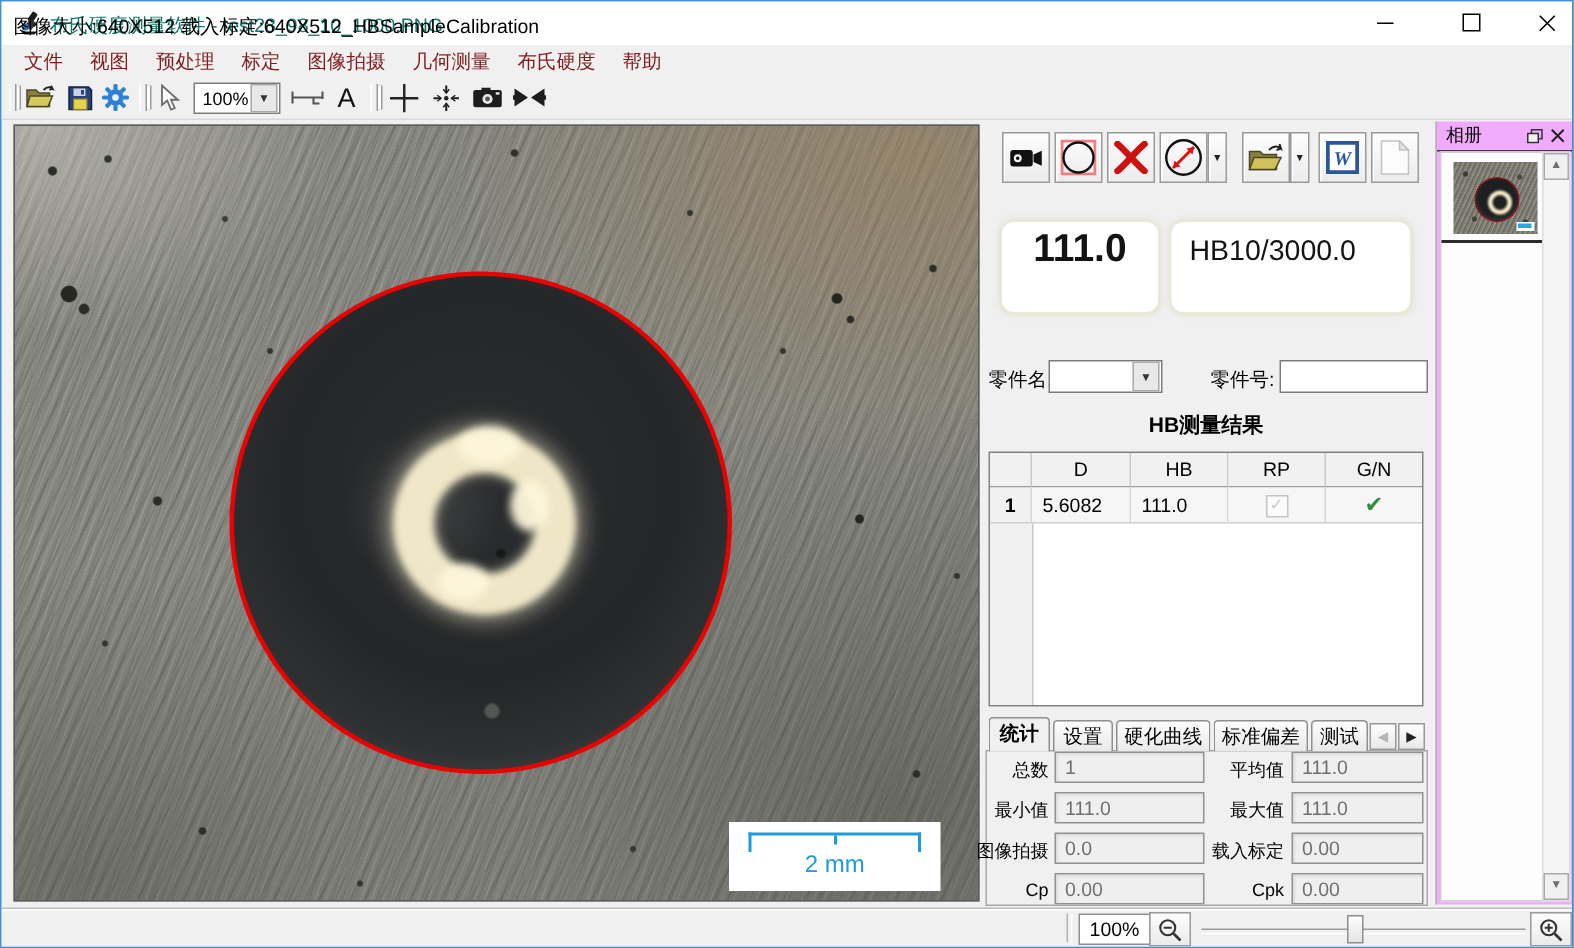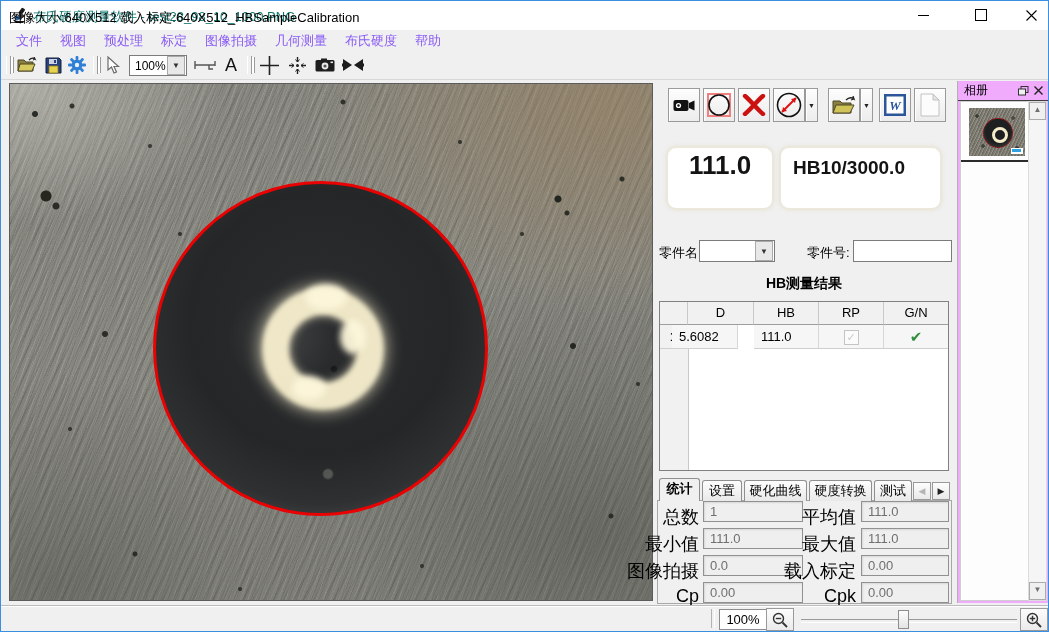--- a/index.html
+++ b/index.html
@@ -11,21 +11,21 @@
   }
   .abs{position:absolute;}
   
   .titlebar{left:0;top:0;width:100%;height:29px;background:#ffffff;}
   .title-text{left:32px;top:7px;font-size:13px;color:#0f766e;}
   .winbtn{width:45px;height:28px;top:0;display:flex;align-items:center;justify-content:center;}
   .min-glyph{width:11px;border-top:1px solid #000;}
   .max-glyph{width:10px;height:10px;border:1px solid #000;}
   
   .menubar{left:0;top:29px;width:100%;height:22px;background:#f0f0f0;display:flex;align-items:center;padding-left:6px;box-sizing:border-box;}
-  .menu-item{font-size:13px;color:#8b5cf6;padding:2px 9px;}
+  .menu-item{font-size:13px;color:#7f1d1d;padding:2px 9px;}
   
   .toolbar{left:0;top:51px;width:100%;height:27px;background:#f0f0f0;border-bottom:1px solid #d9d9d9;}
   .grip{top:55px;width:3px;height:18px;border-left:1px solid #fff;border-right:1px solid #9a9a9a;box-shadow:3px 0 0 -1px #fff,4px 0 0 -1px #9a9a9a;}
   .tbtn{top:53px;width:24px;height:22px;display:flex;align-items:center;justify-content:center;}
   .combo{left:128px;top:54px;width:58px;height:21px;background:#fff;border:1px solid #7b7b7b;box-sizing:border-box;display:flex;align-items:center;}
   .combo-val{font-size:12px;padding-left:5px;flex:1;}
   .combo-dd{width:16px;height:17px;margin-right:1px;background:#e8e8e8;border:1px solid #aaa;display:flex;align-items:center;justify-content:center;font-size:8px;color:#333;}
   .atool{font-size:18px;color:#111;font-weight:400;}
   
   .image-area{left:8px;top:82px;width:644px;height:518px;border:1px solid #5c5c5c;box-sizing:border-box;overflow:hidden;background:#86867f;}
@@ -77,38 +77,38 @@
   .scalebox{position:absolute;left:476px;top:464px;width:141px;height:46px;background:#fff;}
   .bracket{position:absolute;left:13px;right:13px;top:7px;height:11px;border:2px solid #1f9bdc;border-bottom:none;}
   .bracket-mid{position:absolute;left:50%;top:0;width:2px;height:6px;margin-left:-1px;background:#1f9bdc;}
   .scale-label{position:absolute;left:0;right:0;top:20px;text-align:center;color:#1f9bdc;font-size:16px;}
   
   .rbtn{top:87px;height:34px;background:linear-gradient(#fdfdfd,#ececec);border:1px solid #9a9a9a;box-sizing:border-box;display:flex;align-items:center;justify-content:center;box-shadow:inset 1px 1px 0 #fff;}
   .rbtn.dd{width:13px;}
   .resultbox{top:146px;height:62px;background:#fff;border:1px solid #ece8da;border-radius:9px;box-shadow:0 0 4px rgba(210,200,150,.5);box-sizing:border-box;}
   .res-num{font-size:26px;font-weight:bold;color:#131313;text-align:center;line-height:30px;margin-top:2px;}
   .res-verdict{font-size:20px;color:#131313;text-align:center;line-height:26px;}
-  .res-scale{font-size:19px;font-weight:bold;color:#131313;padding:9px 0 0 12px;}
+  .res-scale{font-size:19px;font-weight:normal;color:#131313;padding:9px 0 0 12px;}
   .flabel{font-size:13px;color:#000;}
   .part-combo{left:698px;top:239px;width:76px;height:22px;background:#fff;border:1px solid #7b7b7b;box-sizing:border-box;display:flex;align-items:center;}
   .part-input{left:852px;top:239px;width:99px;height:22px;background:#fff;border:1px solid #7b7b7b;box-sizing:border-box;}
   .tbl-title{left:658px;top:274px;width:290px;text-align:center;font-size:14px;font-weight:bold;}
   .tbl{left:658px;top:300px;width:290px;height:170px;background:#fff;border:1px solid #808080;box-sizing:border-box;}
   .tbl-corner-col{position:absolute;left:0;top:0;width:28px;height:100%;background:#f1f1f1;border-right:1px solid #c9c9c9;}
   .th{position:absolute;top:0;height:23px;background:#f1f1f1;border-right:1px solid #c9c9c9;border-bottom:1px solid #9e9e9e;box-sizing:border-box;font-size:13px;text-align:center;line-height:22px;}
   .td{position:absolute;top:23px;height:24px;background:#f6f6f6;border-right:1px solid #d7d7d7;border-bottom:1px solid #cfcfcf;box-sizing:border-box;font-size:13px;line-height:23px;}
   .rp-check{width:13px;height:13px;border:1px solid #c4c4c4;background:#fbfbfb;margin:5px auto 0;color:#c9c9c9;font-size:11px;line-height:12px;text-align:center;}
   .gn-check{color:#2e8f3e;font-size:15px;font-weight:bold;text-align:center;}
   
   .tabpane{left:656px;top:499px;width:295px;height:104px;background:#f0f0f0;border:1px solid #a8a8a8;box-sizing:border-box;}
   .tab{top:479px;height:21px;background:linear-gradient(#fdfdfd,#e9e9e9);border:1px solid #8f8f8f;border-bottom:none;border-radius:3px 3px 0 0;box-sizing:border-box;font-size:13px;text-align:center;line-height:19px;color:#000;}
   .tab.active{top:477px;height:23px;background:#f0f0f0;z-index:3;font-weight:bold;}
   .tabscroll{top:481px;width:18px;height:18px;background:linear-gradient(#fdfdfd,#e9e9e9);border:1px solid #9a9a9a;box-sizing:border-box;font-size:9px;text-align:center;line-height:16px;color:#222;}
   .tabscroll.disabled{color:#b5b5b5;}
-  .stat-label{font-size:18px;color:#000;text-align:right;position:absolute;}
+  .stat-label{font-size:12px;color:#000;text-align:right;position:absolute;}
   .stat-input{position:absolute;height:21px;background:#efefef;border:1px solid #919191;box-sizing:border-box;color:#6f6f6f;font-size:13px;line-height:19px;padding-left:6px;box-shadow:inset 1px 1px 2px rgba(0,0,0,.10);}
   
   .album{left:956px;top:80px;width:91px;height:522px;background:#f0abfc;border-left:1px solid #b0b0b0;box-sizing:border-box;}
   .album-header{position:absolute;left:0;top:0;right:0;height:19px;border-bottom:1px solid #3d3d3d;display:flex;align-items:center;}
   .album-title{font-size:12px;padding-left:6px;flex:1;}
   .album-body{position:absolute;left:2px;top:20px;right:19px;bottom:2px;background:#fdfdfd;border:1px solid #cfcfcf;}
   .album-sb{position:absolute;right:1px;top:20px;width:17px;bottom:2px;background:#f5f5f5;border:1px solid #dcdcdc;}
   .sb-btn{position:absolute;left:0;width:15px;height:16px;background:#f0f0f0;border:1px solid #ababab;font-size:8px;color:#6f6f6f;text-align:center;line-height:14px;}
   .thumb{position:absolute;left:8px;top:6px;width:56px;height:48px;background:#7d7a70;
     background-image:
@@ -253,20 +253,26 @@
 </div>
 
 <div class="abs image-area">
   <div class="metal"></div>
   <div class="speckles"></div>
   <div class="indent"></div>
   <div class="cream-ring"></div>
   <div class="cream-blob" style="left:295px;top:200px;width:42px;height:26px;"></div>
   <div class="cream-blob" style="left:330px;top:236px;width:26px;height:34px;"></div>
   <div class="cream-blob" style="left:282px;top:292px;width:34px;height:24px;"></div>
+  <div class="scalebox">
+    <div class="bracket">
+        <div class="bracket-mid"></div>
+      </div>
+    <div class="scale-label">2 mm</div>
+  </div>
 </div>
 
 <div class="abs rbtn" style="left:667px;width:32px">
   <svg width="22" height="13" viewBox="0 0 22 13">
     <rect x="0.5" y="1" width="15" height="11" rx="2" fill="#111"></rect>
     <circle cx="5.5" cy="6.5" r="2.6" fill="#fff"></circle>
       <circle cx="5.5" cy="6.5" r="1.2" fill="#111"></circle>
     <path d="M16 4 L21.5 1.5 V11.5 L16 9 Z" fill="#111"></path>
   </svg>
 </div>
@@ -332,33 +338,33 @@
 
 <div class="abs tbl-title">HB测量结果</div>
 <div class="abs tbl">
   <div class="tbl-corner-col"></div>
   <div class="th" style="left:0;width:28px"></div>
   <div class="th" style="left:28px;width:66px">D</div>
   <div class="th" style="left:94px;width:65px">HB</div>
   <div class="th" style="left:159px;width:65px">RP</div>
   <div class="th" style="left:224px;width:64px;border-right:none">G/N</div>
   <div class="td" style="left:0;width:28px;background:#f1f1f1;text-align:center;font-weight:bold">1</div>
-  <div class="td" style="left:12px;width:66px;padding-left:7px">5.6082</div>
+  <div class="td" style="left:28px;width:66px;padding-left:7px">5.6082</div>
   <div class="td" style="left:94px;width:65px;padding-left:7px">111.0</div>
   <div class="td" style="left:159px;width:65px">
       <div class="rp-check">✓</div>
     </div>
   <div class="td gn-check" style="left:224px;width:64px;border-right:none">✔</div>
 </div>
 
 <div class="abs tabpane"></div>
 <div class="abs tab active" style="left:658px;width:41px">统计</div>
 <div class="abs tab" style="left:701px;width:40px">设置</div>
 <div class="abs tab" style="left:743px;width:63px">硬化曲线</div>
-<div class="abs tab" style="left:808px;width:63px">硬度转换</div>
+<div class="abs tab" style="left:808px;width:63px">标准偏差</div>
 <div class="abs tab" style="left:873px;width:38px;overflow:hidden">测试</div>
 <div class="abs tabscroll disabled" style="left:912px">◀</div>
 <div class="abs tabscroll" style="left:931px">▶</div>
 
 <span class="stat-label" style="left:618px;top:504px;width:80px">总数</span>
 <div class="stat-input" style="left:702px;top:500px;width:100px">1</div>
 <span class="stat-label" style="left:775px;top:504px;width:80px">平均值</span>
 <div class="stat-input" style="left:860px;top:500px;width:88px">111.0</div>
 
 <span class="stat-label" style="left:618px;top:531px;width:80px">最小值</span>

